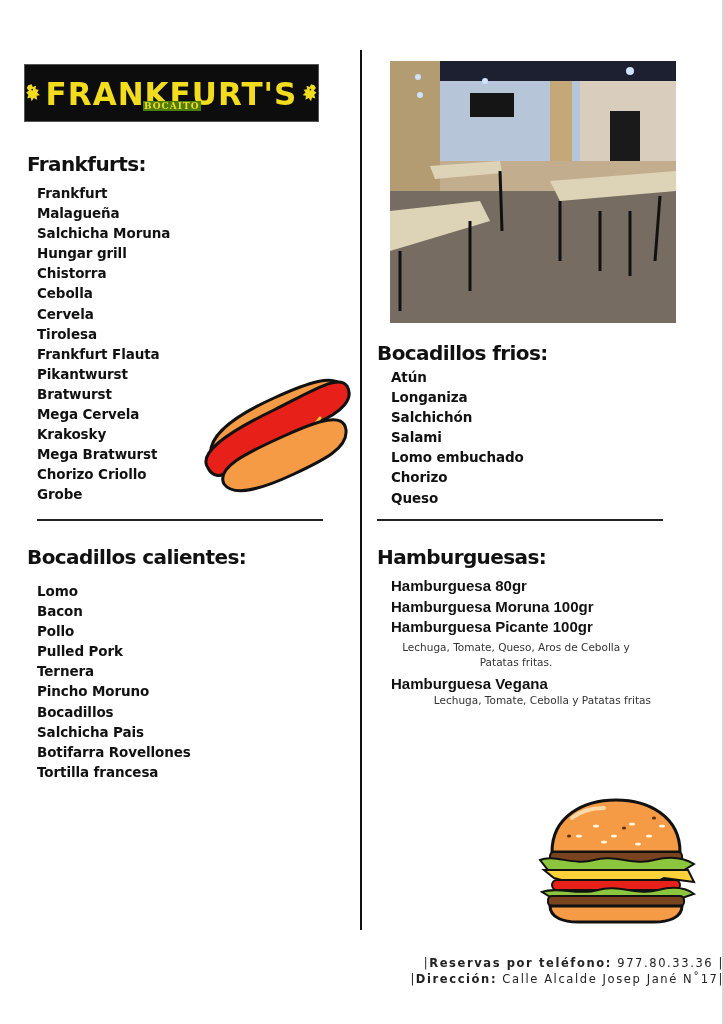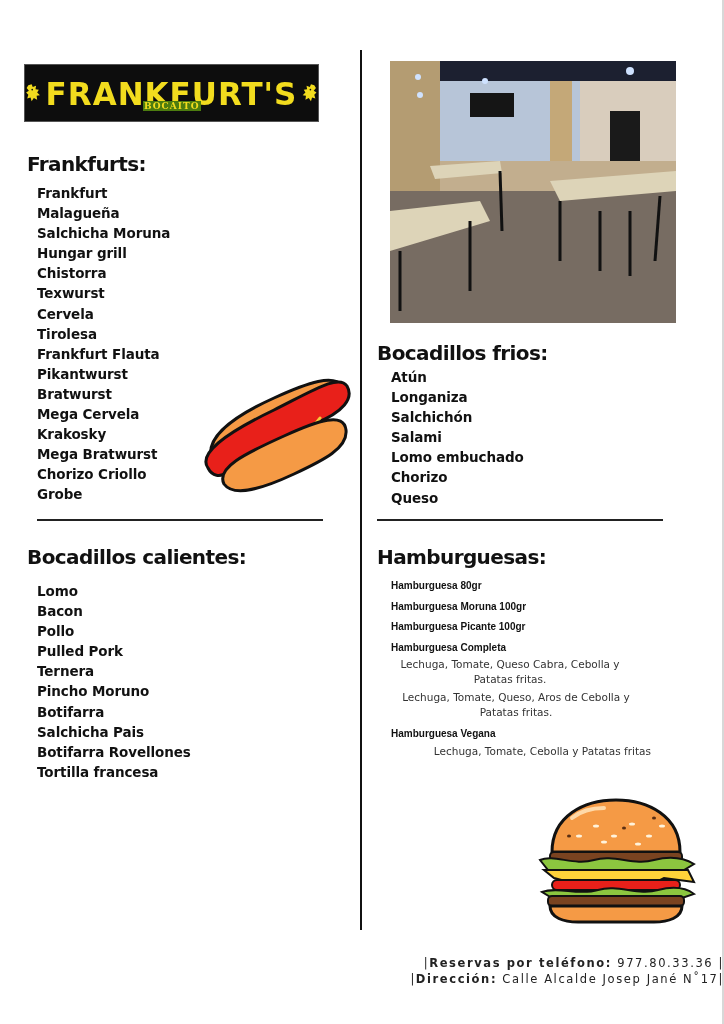--- a/index.html
+++ b/index.html
@@ -19,21 +19,21 @@
     color: #f2dc1e; letter-spacing: 1px; font-weight: bold; background: #4d7c0f; padding: 0 1px; }
   .vline { position: absolute; left: 360px; top: 50px; width: 2px; height: 880px; background: #111; }
   .hline { position: absolute; height: 2px; background: #222; }
   .section-title { position: absolute; font-family: "DejaVu Sans", sans-serif; font-weight: bold; font-size: 20px;
     letter-spacing: -0.6px; color: #111; }
   .list { position: absolute; margin: 0; padding: 0; list-style: none; }
   .list li { font-family: "DejaVu Sans", sans-serif; font-weight: bold; font-size: 13.5px; line-height: 20.1px;
     letter-spacing: -0.1px; white-space: nowrap; }
   .burgers { position: absolute; left: 391px; top: 576px; width: 260px; }
   .burger-item { margin-bottom: 3px; }
-  .burger-name { font-family: "Liberation Sans", sans-serif; font-weight: bold; font-size: 10px; line-height: 19.5px; }
+  .burger-name { font-family: "Liberation Sans", sans-serif; font-weight: bold; font-size: 15px; line-height: 19.5px; }
   .burger-desc { font-family: "DejaVu Sans", sans-serif; font-size: 10.5px; line-height: 15px; color: #333;
     text-align: center; width: 238px; }
   .burger-desc.left { text-align: right; width: auto; }
   .photo { position: absolute; left: 390px; top: 61px; width: 286px; height: 262px; overflow: hidden; }
   .footer { position: absolute; left: 0; width: 724px; text-align: right; font-family: "DejaVu Sans", sans-serif;
     font-size: 11.5px; letter-spacing: 1.6px; color: #222; }
   .footer b { font-weight: bold; }
 </style>
 </head>
 <body>
@@ -57,21 +57,21 @@
 <div class="hline" style="left:37px; top:519px; width:286px;"></div>
 <div class="hline" style="left:377px; top:519px; width:286px;"></div>
 
 <div class="section-title" style="left:27px; top:152px;">Frankfurts:</div>
 <ul class="list" style="left:37px; top:183px;">
   <li>Frankfurt</li>
   <li>Malagueña</li>
   <li>Salchicha Moruna</li>
   <li>Hungar grill</li>
   <li>Chistorra</li>
-  <li>Texwurst</li>
+  <li>Cebolla</li>
   <li>Cervela</li>
   <li>Tirolesa</li>
   <li>Frankfurt Flauta</li>
   <li>Pikantwurst</li>
   <li>Bratwurst</li>
   <li>Mega Cervela</li>
   <li>Krakosky</li>
   <li>Mega Bratwurst</li>
   <li>Chorizo Criollo</li>
   <li>Grobe</li>
@@ -127,40 +127,36 @@
 </ul>
 
 <div class="section-title" style="left:27px; top:545px;">Bocadillos calientes:</div>
 <ul class="list" style="left:37px; top:581px;">
   <li>Lomo</li>
   <li>Bacon</li>
   <li>Pollo</li>
   <li>Pulled Pork</li>
   <li>Ternera</li>
   <li>Pincho Moruno</li>
-  <li>Botifarra</li>
+  <li>Bocadillos</li>
   <li>Salchicha Pais</li>
   <li>Botifarra Rovellones</li>
   <li>Tortilla francesa</li>
 </ul>
 
 <div class="section-title" style="left:377px; top:545px;">Hamburguesas:</div>
 <div class="burgers">
   <div class="burger-item">
     <div class="burger-name">Hamburguesa 80gr</div>
   </div>
   <div class="burger-item" style="margin-top:-2px;">
     <div class="burger-name">Hamburguesa Moruna 100gr</div>
   </div>
   <div class="burger-item" style="margin-top:-2px;">
     <div class="burger-name">Hamburguesa Picante 100gr</div>
-  </div>
-  <div class="burger-item" style="margin-top:-2px;">
-    <div class="burger-name">Hamburguesa Completa</div>
-    <div class="burger-desc">Lechuga, Tomate, Queso Cabra, Cebolla y Patatas fritas.</div>
   </div>
   <div class="burger-item">
     <div class="burger-desc" style="width:250px;">Lechuga, Tomate, Queso, Aros de Cebolla y Patatas fritas.</div>
   </div>
   <div class="burger-item" style="margin-top:4px;">
     <div class="burger-name">Hamburguesa Vegana</div>
     <div class="burger-desc left">Lechuga, Tomate, Cebolla y Patatas fritas</div>
   </div>
 </div>
 

